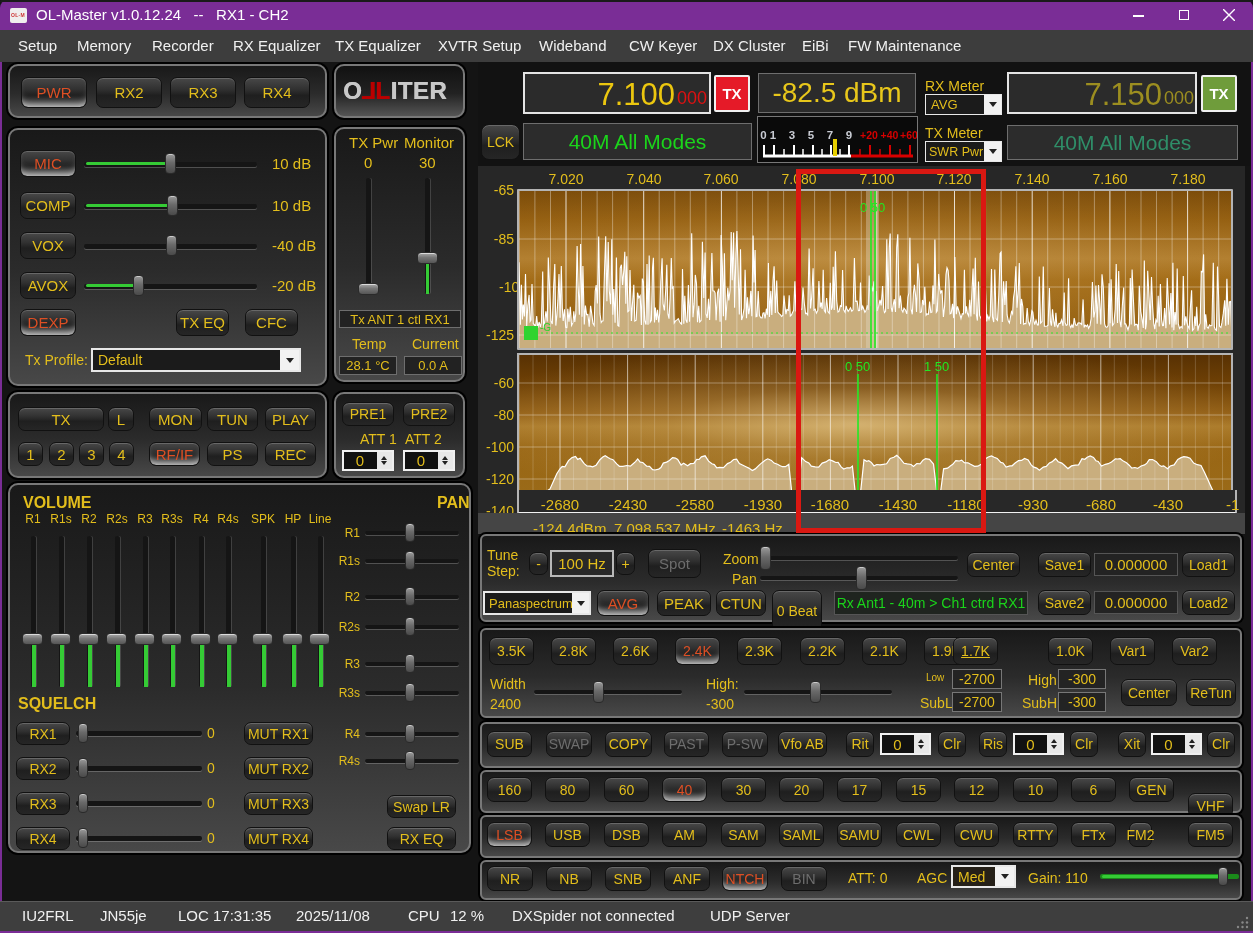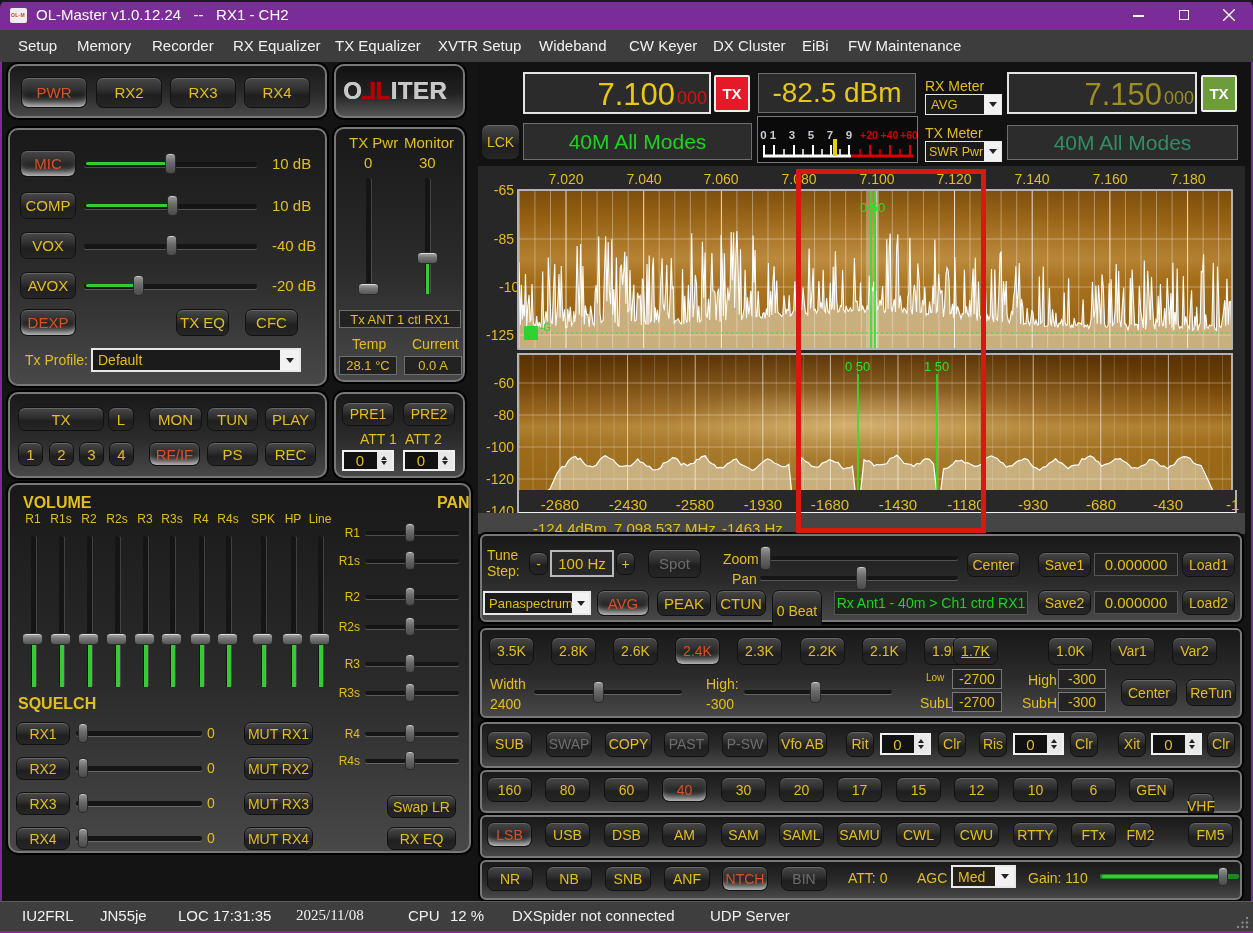--- a/index.html
+++ b/index.html
@@ -588,21 +588,21 @@
 <div class="btn" style="left:604px;top:777px;width:45px;height:25px;font-size:14px;">60</div>
 <div class="btn act" style="left:662px;top:777px;width:45px;height:25px;font-size:14px;">40</div>
 <div class="btn" style="left:721px;top:777px;width:45px;height:25px;font-size:14px;">30</div>
 <div class="btn" style="left:779px;top:777px;width:45px;height:25px;font-size:14px;">20</div>
 <div class="btn" style="left:837px;top:777px;width:45px;height:25px;font-size:14px;">17</div>
 <div class="btn" style="left:896px;top:777px;width:45px;height:25px;font-size:14px;">15</div>
 <div class="btn" style="left:954px;top:777px;width:45px;height:25px;font-size:14px;">12</div>
 <div class="btn" style="left:1013px;top:777px;width:45px;height:25px;font-size:14px;">10</div>
 <div class="btn" style="left:1071px;top:777px;width:45px;height:25px;font-size:14px;">6</div>
 <div class="btn" style="left:1129px;top:777px;width:45px;height:25px;font-size:14px;">GEN</div>
-<div class="btn" style="left:1188px;top:793px;width:26px;height:25px;font-size:14px;">VHF</div>
+<div class="btn" style="left:1188px;top:793px;width:45px;height:25px;font-size:14px;">VHF</div>
 <div class="panel" style="left:480px;top:815px;width:762px;height:43px;border-radius:6px;"></div>
 <div class="btn act" style="left:487px;top:822px;width:45px;height:25px;font-size:14px;">LSB</div>
 <div class="btn" style="left:545px;top:822px;width:45px;height:25px;font-size:14px;">USB</div>
 <div class="btn" style="left:604px;top:822px;width:45px;height:25px;font-size:14px;">DSB</div>
 <div class="btn" style="left:662px;top:822px;width:45px;height:25px;font-size:14px;">AM</div>
 <div class="btn" style="left:721px;top:822px;width:45px;height:25px;font-size:14px;">SAM</div>
 <div class="btn" style="left:779px;top:822px;width:45px;height:25px;font-size:14px;">SAML</div>
 <div class="btn" style="left:837px;top:822px;width:45px;height:25px;font-size:14px;">SAMU</div>
 <div class="btn" style="left:896px;top:822px;width:45px;height:25px;font-size:14px;">CWL</div>
 <div class="btn" style="left:954px;top:822px;width:45px;height:25px;font-size:14px;">CWU</div>
@@ -621,21 +621,21 @@
 <div class="lbl" style="left:917px;top:870px;font-size:14px;">AGC</div>
 <div class="dd" style="left:951px;top:865px;width:65px;height:23px;font-size:14px;background:#252018;">Med<span class="arr"></span></div>
 <div class="lbl" style="left:1028px;top:870px;font-size:14px;">Gain: 110</div>
 <div class="abs" style="left:1100px;top:874px;width:139px;height:5px;background:#1a8a1a;border-radius:2px;"></div>
 <div class="abs" style="left:1102px;top:875px;width:120px;height:3px;background:#35cb35;border-radius:2px;"></div>
 <div class="hthumb" style="left:1218px;top:867px;width:10px;height:19px;"></div>
 <div class="abs" style="left:0;top:901px;width:1253px;height:30px;background:#3E3E3E;border-top:1px solid #5a5a5a;"></div>
 <div class="wlbl" style="left:22px;top:907px;font-size:15px;">IU2FRL</div>
 <div class="wlbl" style="left:100px;top:907px;font-size:15px;">JN55je</div>
 <div class="wlbl" style="left:178px;top:907px;font-size:15px;">LOC 17:31:35</div>
-<div class="wlbl" style="left:296px;top:907px;font-size:15px;font-family:Liberation Serif, serif;">2025/11/08</div>
+<div class="wlbl" style="left:296px;top:907px;font-size:15px;">2025/11/08</div>
 <div class="wlbl" style="left:408px;top:907px;font-size:15px;">CPU</div>
 <div class="wlbl" style="left:450px;top:907px;font-size:15px;">12 %</div>
 <div class="wlbl" style="left:512px;top:907px;font-size:15px;">DXSpider not connected</div>
 <div class="wlbl" style="left:710px;top:907px;font-size:15px;">UDP Server</div>
 <svg class="abs" style="left:1236px;top:916px;" width="13" height="13">
 <g fill="#888">
       <circle cx="11" cy="2" r="1.2"></circle>
       <circle cx="11" cy="6.5" r="1.2"></circle>
       <circle cx="11" cy="11" r="1.2"></circle>
       <circle cx="6.5" cy="6.5" r="1.2"></circle>

